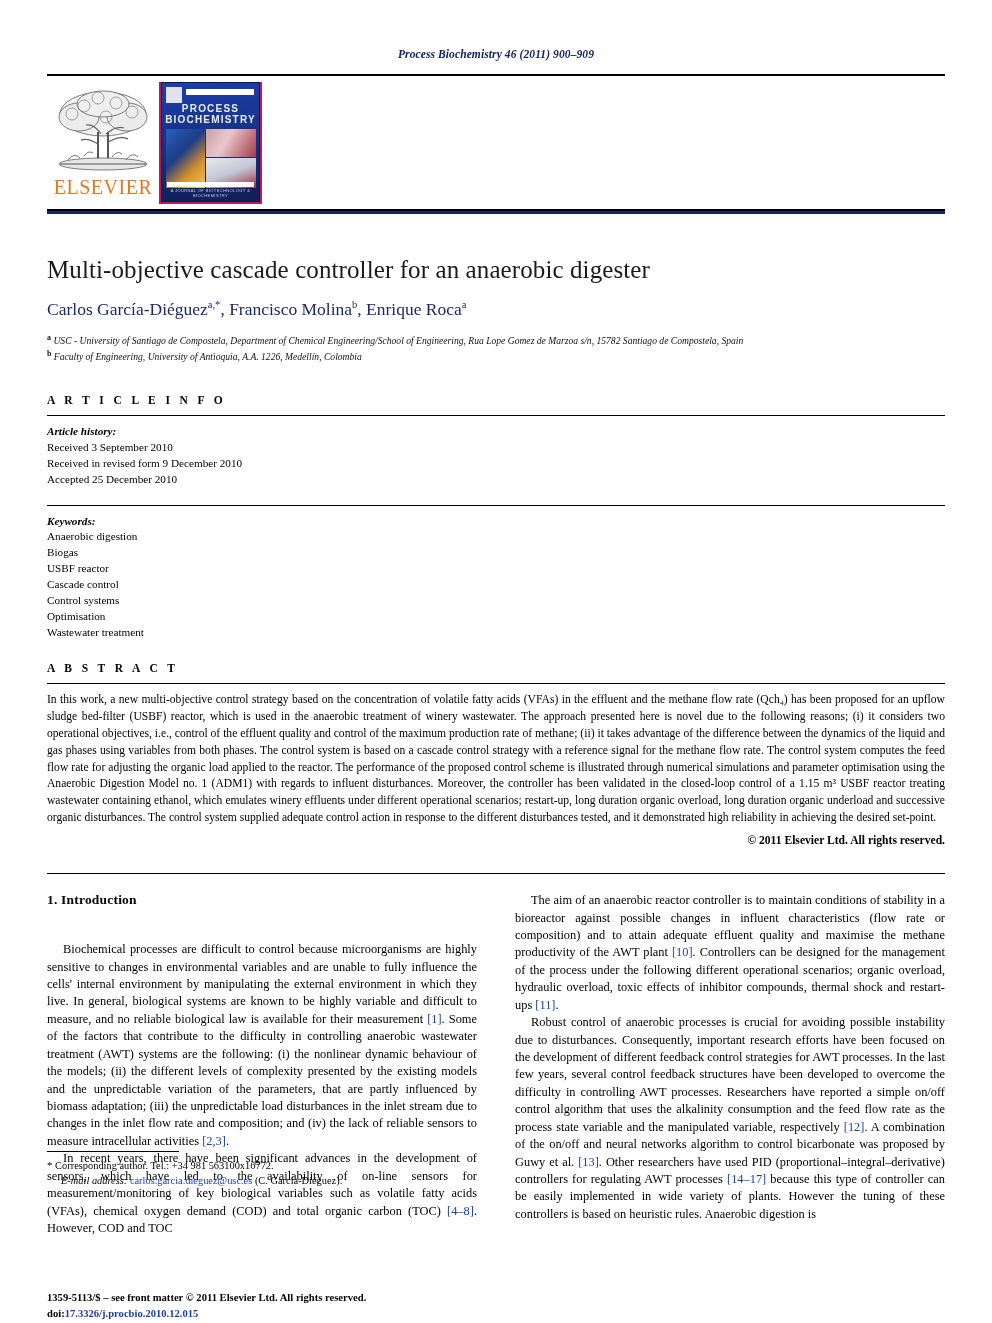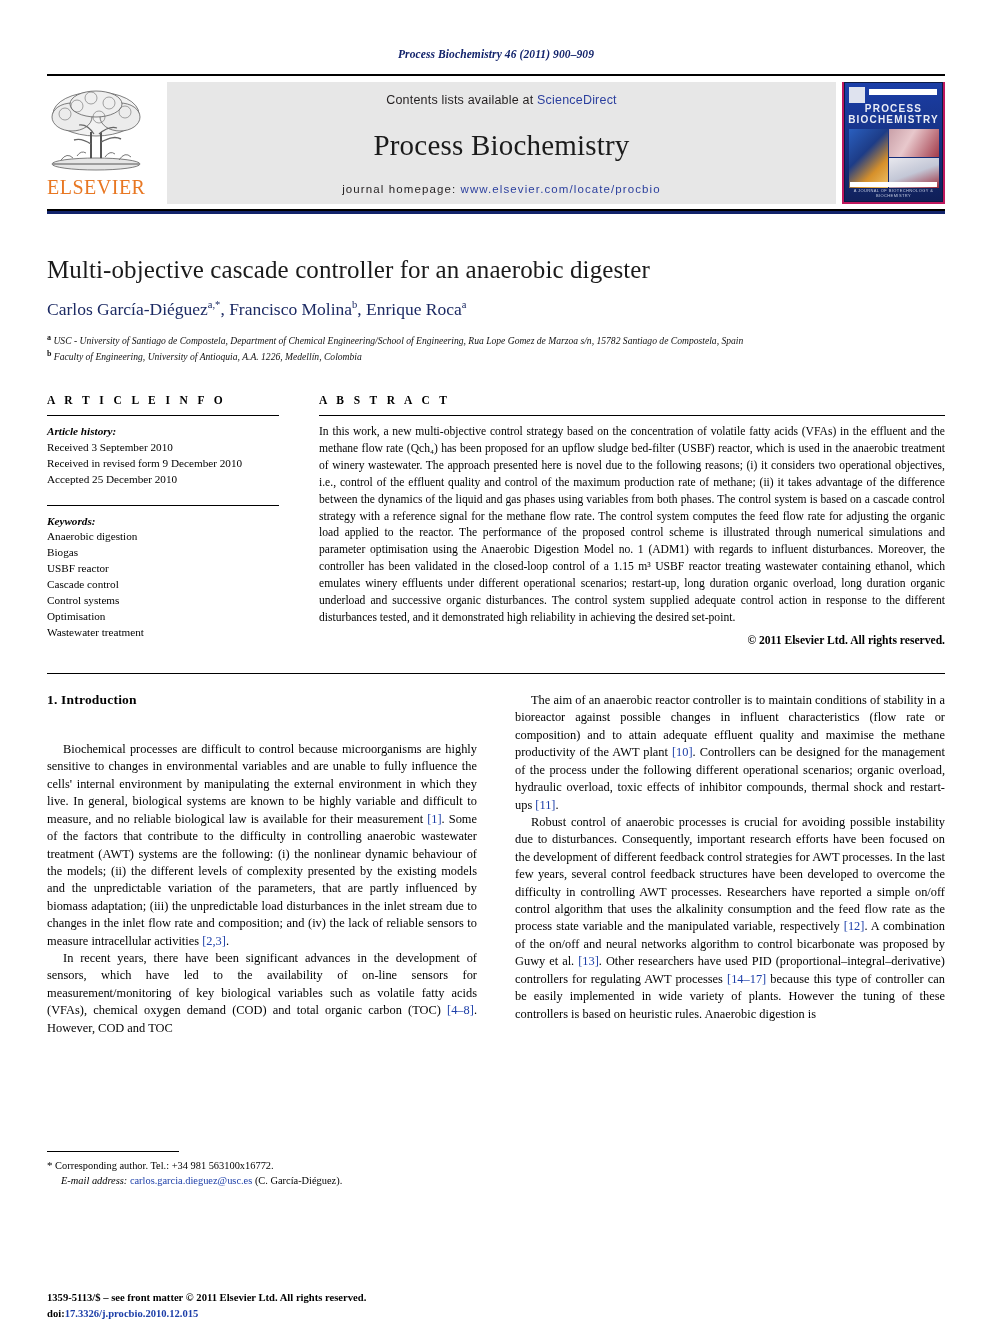--- a/index.html
+++ b/index.html
@@ -43,20 +43,21 @@
     display: flex;
     align-items: stretch;
     height: 122px;
     box-sizing: content-box;
   }
   .elsevier-logo {
     width: 112px;
     flex: 0 0 112px;
     display: flex;
     flex-direction: column;
+    align-items: center;
     justify-content: flex-start;
     padding-top: 2px;
   }
   .tree-svg { display:block; }
   .elsevier-word {
     font-family: "Liberation Serif", serif;
     color: #e87722;
     font-size: 20px;
     letter-spacing: .5px;
     line-height: 1;
@@ -184,21 +185,22 @@
     line-height: 1.45;
     color: #111;
     margin: 0;
   }
   .affil sup { font-style: normal; font-weight: bold; font-size: 8px; }
 
   
   .info-abstract {
     margin: 30px 47px 0 47px;
     display: flex;
-    gap: 40px;
+    gap: 21px;
+    flex-direction: column;
   }
   .col-info { flex: 0 0 232px; }
   .col-abs  { flex: 1 1 auto; }
   .sec-head {
     font-family: "Liberation Serif", serif;
     font-size: 11.5px;
     font-weight: bold;
     letter-spacing: 3.4px;
     margin: 0 0 9px 0;
   }
@@ -306,29 +308,20 @@
             <circle cx="62" cy="19" r="6"></circle>
           <circle cx="44" cy="14" r="6"></circle>
             <circle cx="18" cy="30" r="6"></circle>
           <circle cx="78" cy="28" r="6"></circle>
             <circle cx="52" cy="33" r="6"></circle>
         </g>
       </svg>
       <div class="elsevier-word">ELSEVIER</div>
     </div>
 
-    <div class="banner">
-      <div class="banner-top">
-        <span>Contents lists available at </span><span class="sd">ScienceDirect</span>
-      </div>
-      <div class="banner-title">Process Biochemistry</div>
-      <div class="banner-bottom">
-        <span>journal homepage: </span><span class="url">www.elsevier.com/locate/procbio</span>
-      </div>
-    </div>
 
     <div class="cover">
       <div class="cover-inner">
         <div class="cover-badge"></div>
         <div class="cover-bar"></div>
         <div class="cover-title">
           <div>PROCESS</div>
           <div>BIOCHEMISTRY</div>
         </div>
         <div class="cover-photos">

